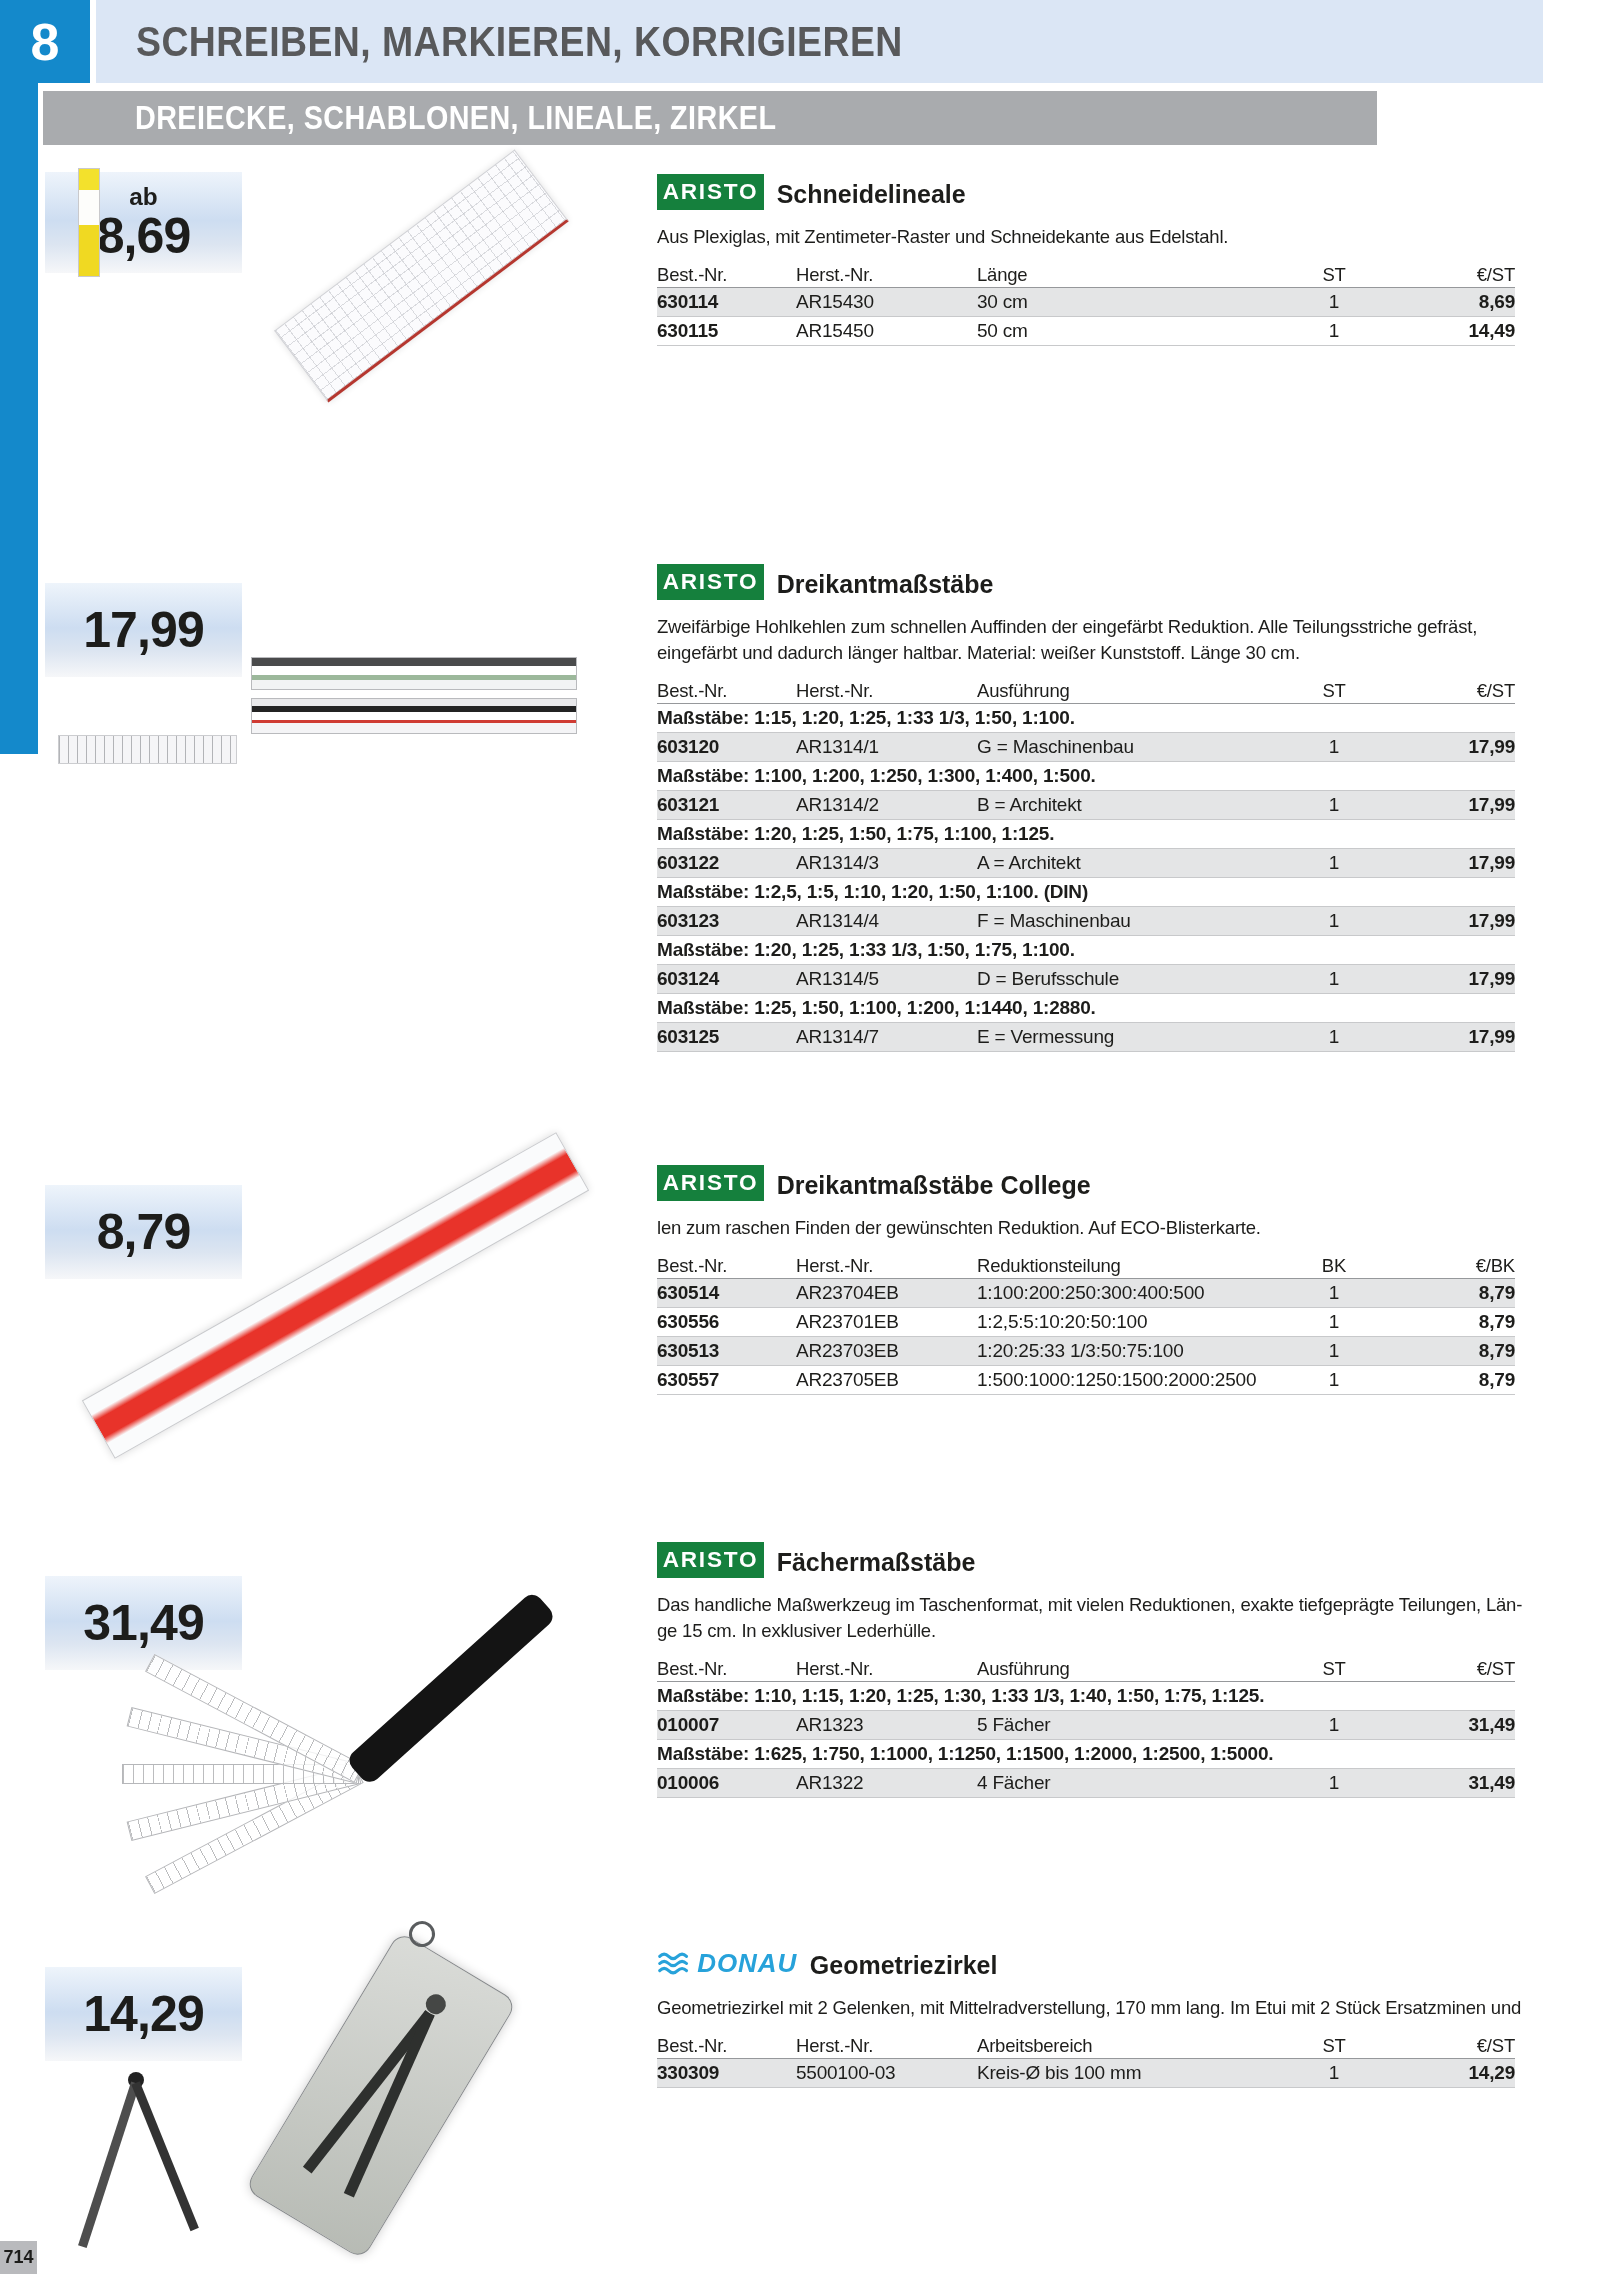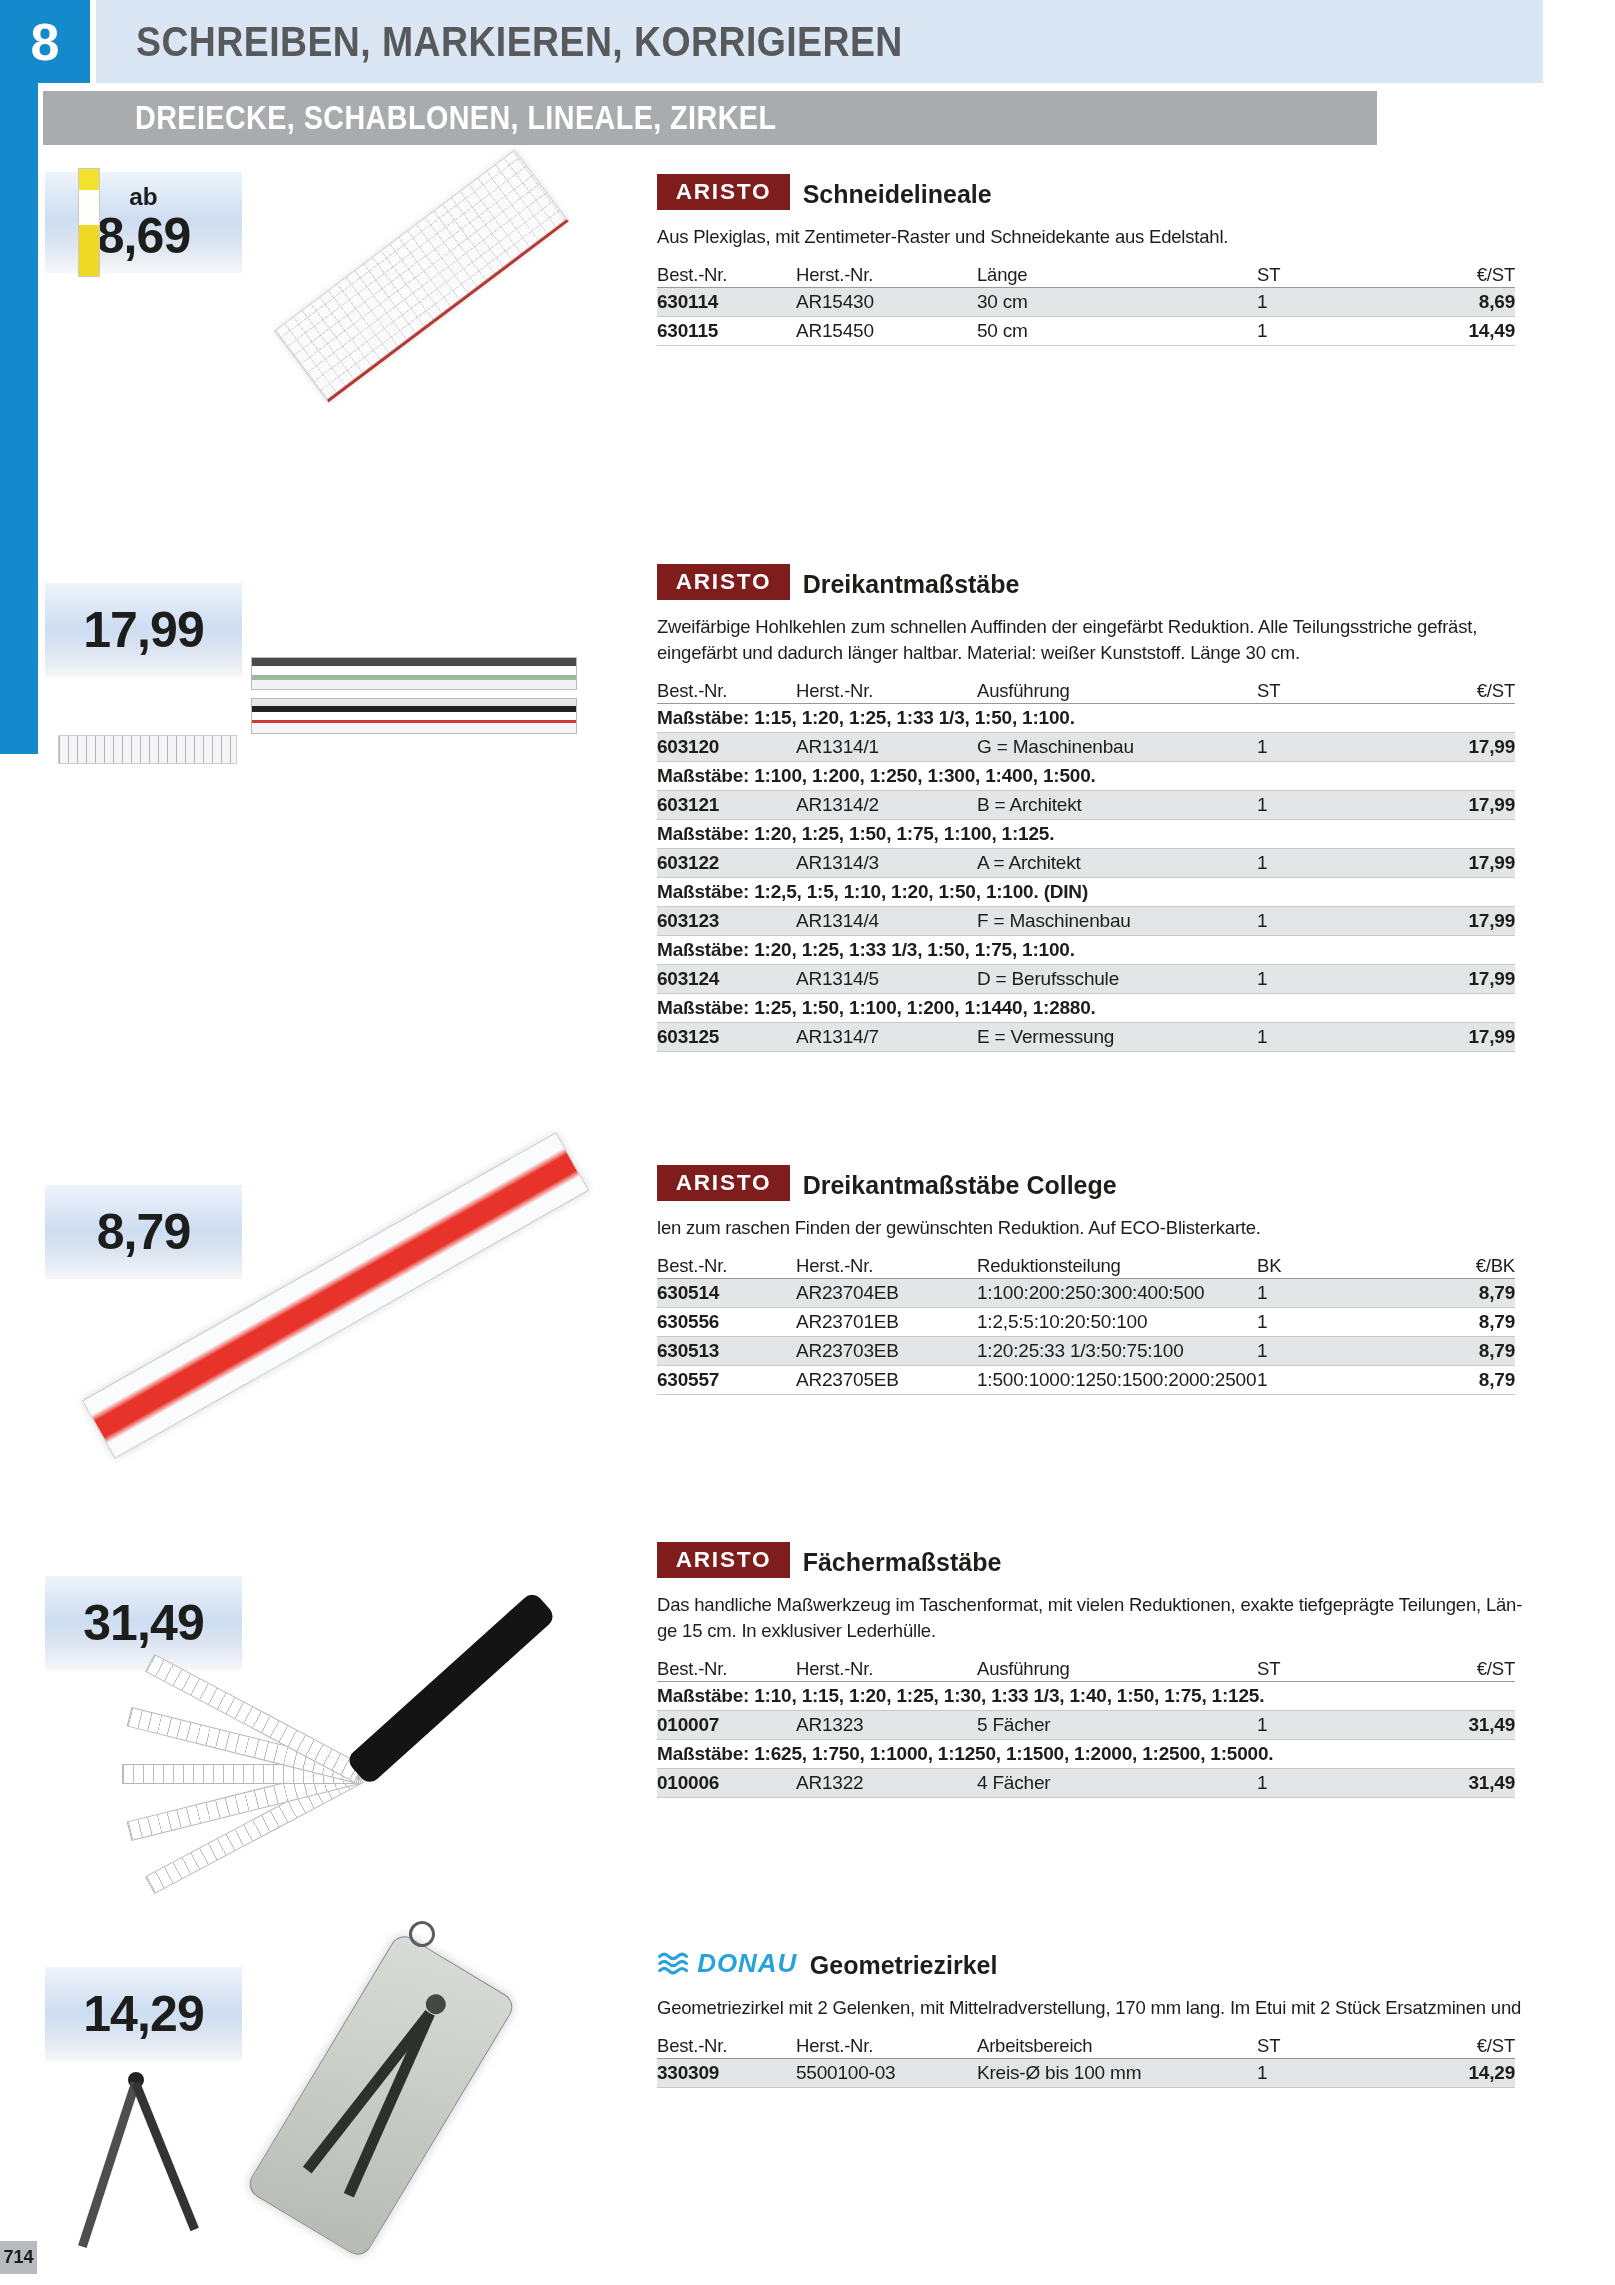--- a/index.html
+++ b/index.html
@@ -21,34 +21,34 @@
   
   .callout{position:absolute;left:45px;width:197px;text-align:center;
            background:linear-gradient(180deg,#eef4fb 0%,#cdddf1 48%,#dce5f1 72%,#f6f7f9 100%);
            display:flex;flex-direction:column;justify-content:center;}
   .callout-ab{font-size:24.4px;font-weight:bold;line-height:27px;}
   .callout-price{font-size:50px;font-weight:bold;line-height:52px;letter-spacing:-0.9px;}
 
   
   .sec{position:absolute;left:657px;width:858px;}
   .sec-head{display:flex;align-items:flex-end;gap:12.7px;margin-bottom:13.6px;}
-  .brand-aristo{width:133px;height:36px;background:#7f1d1d;color:#fff;display:flex;align-items:center;
+  .brand-aristo{width:107px;height:36px;background:#15803d;color:#fff;display:flex;align-items:center;
                 justify-content:center;font-weight:bold;font-size:22.6px;letter-spacing:1.8px;}
   .brand-donau{display:flex;align-items:center;gap:6.3px;height:36px;}
   .donau-word{font-size:26px;font-weight:bold;font-style:italic;color:#27a2da;letter-spacing:0.9px;}
   .sec-title{font-size:25px;font-weight:bold;line-height:27px;margin:0;padding-bottom:1.8px;}
   .desc{margin:0 0 12.7px;font-size:18.5px;line-height:26px;letter-spacing:-0.2px;}
   .desc div{white-space:nowrap;}
 
   .tbl{font-size:19px;letter-spacing:-0.2px;}
   .tr{display:grid;grid-template-columns:139px 181px 280px 154px 104px;align-items:center;
       min-height:28px;border-bottom:0.9px solid #c8c9cb;}
   .tr.th{min-height:25px;font-size:18.5px;border-bottom:0.9px solid #96989b;}
   .tr.g{background:#e4e5e6;}
-  .c4{}
+  .c4{text-align:center;}
   .c5{text-align:right;}
   .b{font-weight:bold;}
   .note{grid-column:1/-1;font-weight:bold;}
 
   
   .pagenum{position:absolute;left:0;top:2241px;width:37px;height:33px;background:#b9babd;color:#1d1d1b;
            font-size:18px;font-weight:bold;display:flex;align-items:center;justify-content:center;}
 
   
   .img{position:absolute;}

